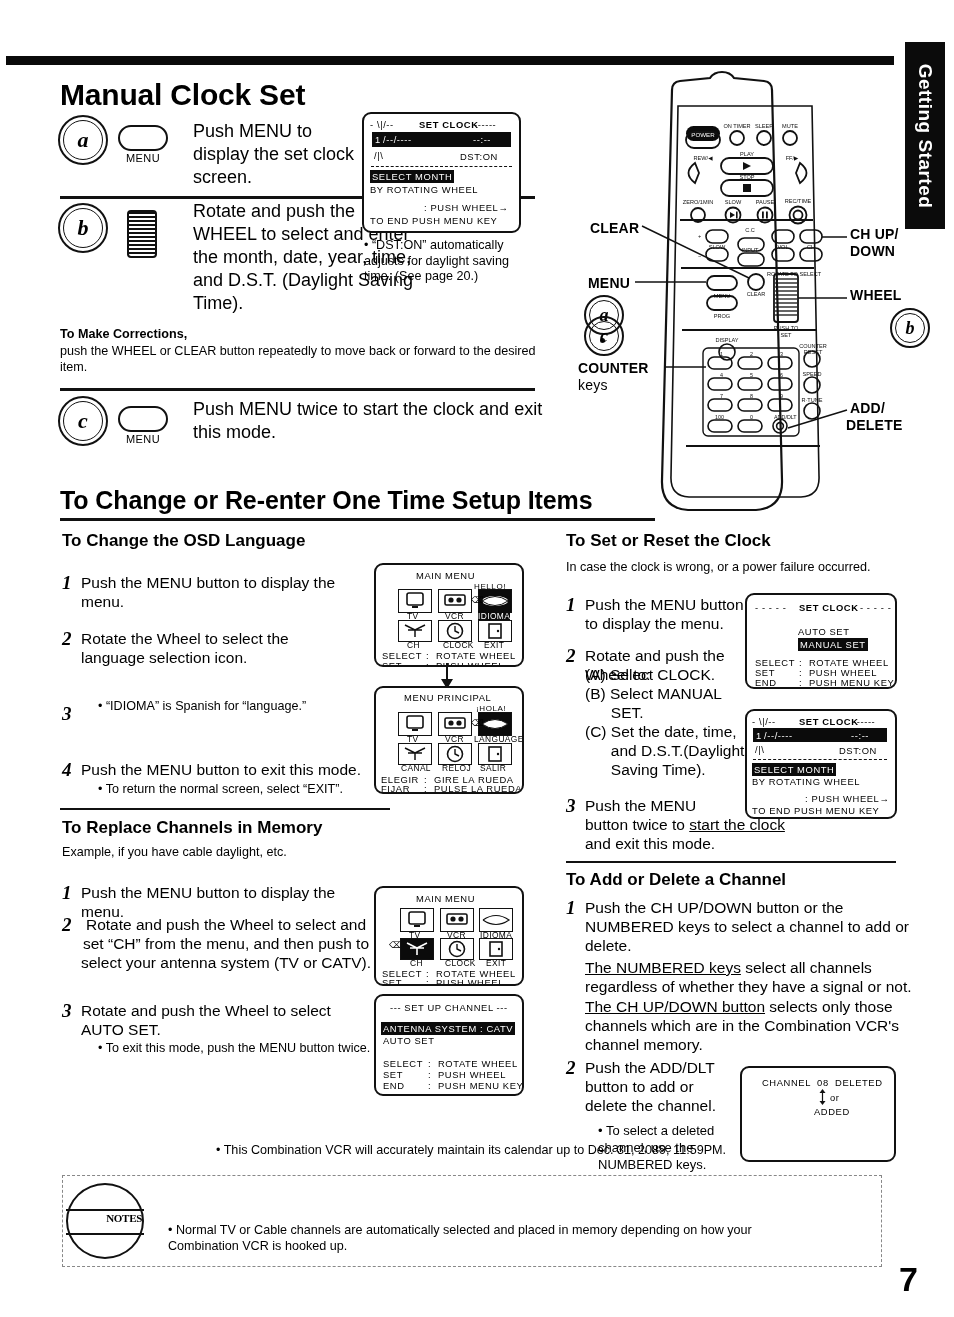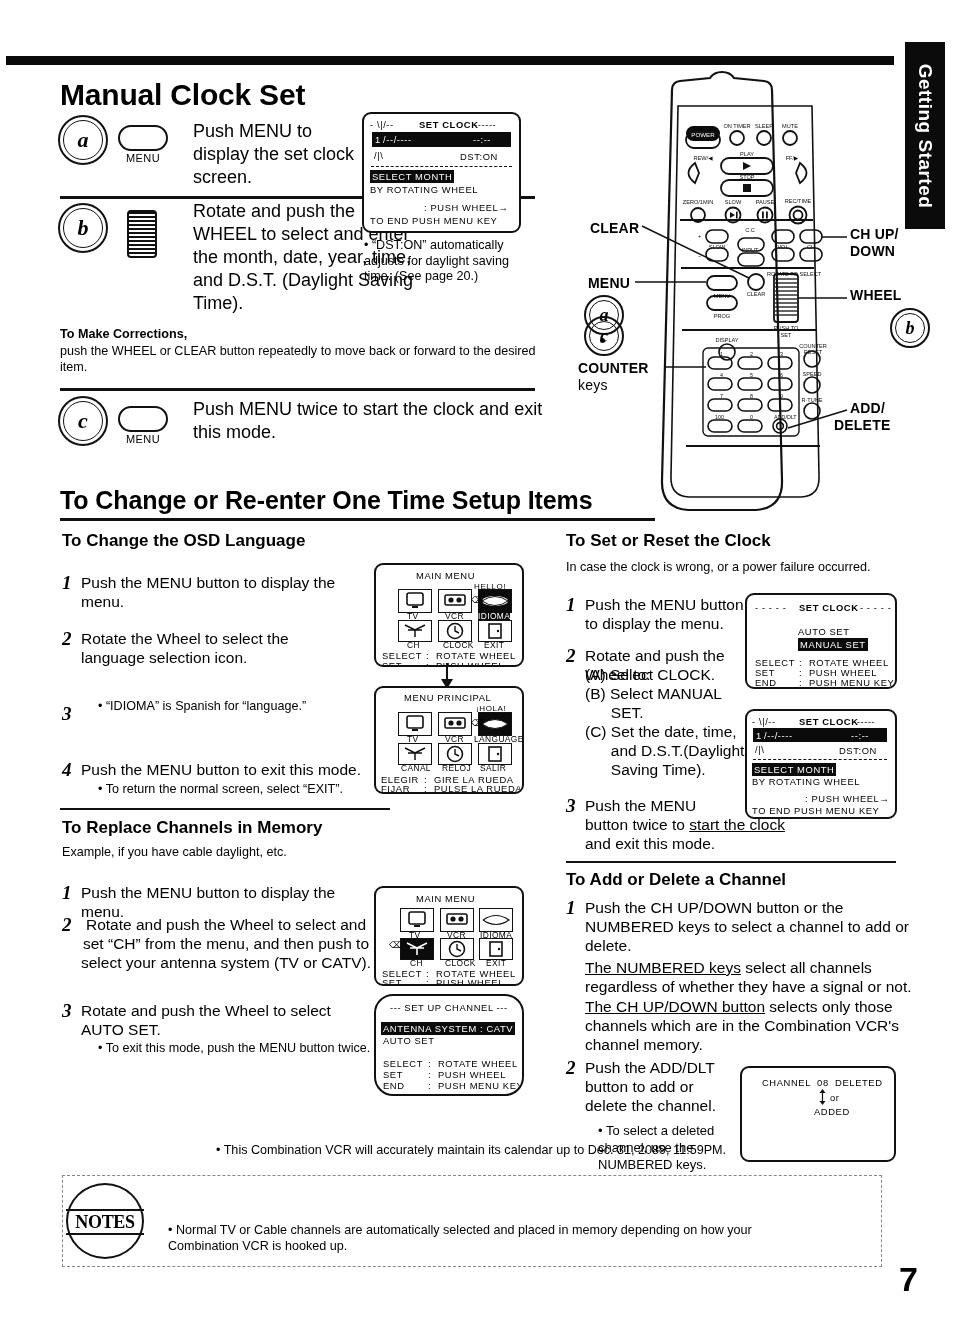--- a/index.html
+++ b/index.html
@@ -60,22 +60,22 @@
   
   .remote-wrap{position:absolute;left:560px;top:60px;width:394px;height:470px;}
   .callout{position:absolute;font-size:14px;letter-spacing:.2px;line-height:17px;}
 
   
   .notesbox{position:absolute;left:62px;top:1175px;width:818px;height:90px;
             border:1px dashed #888;}
   .notesel{position:absolute;left:66px;top:1183px;width:74px;height:72px;
            border:2.4px solid #111;border-radius:50%/50%;}
   .notesel .nb{position:absolute;left:-2px;right:-2px;top:24px;height:22px;border-top:2.2px solid #111;border-bottom:2.2px solid #111;}
-  .notesel .nt{position:absolute;left:0;right:0;top:27px;text-align:center;
-       font-family:"Liberation Serif",serif;font-weight:bold;font-size:18px;letter-spacing:-.3px;}
+  .notesel .nt{position:absolute;left:0;right:0;top:27px;text-align:right;
+       font-family:"Liberation Serif",serif;font-weight:bold;font-size:11px;letter-spacing:-.3px;}
 
   .pagenum{position:absolute;right:36px;bottom:18px;font-weight:bold;font-size:34px;}
 
   .bullet{position:absolute;font-size:12.6px;line-height:16px;}
 </style>
 </head>
 <body>
 
 <div class="page">
 
@@ -279,21 +279,21 @@
 
     
     <div class="callout bold" style="left:30px;top:160px;">CLEAR</div>
     <div class="callout bold" style="left:28px;top:215px;">MENU</div>
     <div class="callout bold" style="left:18px;top:300px;">COUNTER</div>
     <div class="callout" style="left:18px;top:317px;">keys</div>
     <div class="callout bold" style="left:290px;top:166px;">CH UP/</div>
     <div class="callout bold" style="left:290px;top:183px;">DOWN</div>
     <div class="callout bold" style="left:290px;top:227px;">WHEEL</div>
     <div class="callout bold" style="left:290px;top:340px;">ADD/</div>
-    <div class="callout bold" style="left:274px;top:357px;">DELETE</div>
+    <div class="callout bold" style="left:286px;top:357px;">DELETE</div>
 
     
     <svg width="394" height="470" viewBox="0 0 394 470" style="position:absolute;left:0;top:0;pointer-events:none;">
       <g stroke="#111" stroke-width="1.5" fill="none">
         <line x1="82" y1="166" x2="189" y2="218"></line>
         <line x1="75" y1="222" x2="146" y2="222"></line>
         <line x1="104" y1="307" x2="146" y2="307"></line>
         <line x1="262" y1="177" x2="287" y2="177"></line>
         <line x1="238" y1="238" x2="287" y2="238"></line>
         <line x1="228" y1="368" x2="287" y2="350"></line>
@@ -503,21 +503,21 @@
     <div class="mlbl" style="left:69px;top:70px;">CLOCK</div>
     <div class="mlbl" style="left:110px;top:70px;">EXIT</div>
     <div class="line" style="left:6px;top:80px;">SELECT</div>
     <div class="line" style="left:50px;top:80px;">:</div>
     <div class="line" style="left:60px;top:80px;">ROTATE WHEEL</div>
     <div class="line" style="left:6px;top:89px;">SET</div>
     <div class="line" style="left:50px;top:89px;">:</div>
     <div class="line" style="left:60px;top:89px;">PUSH WHEEL</div>
   </div>
 
-  <div class="osd" style="left:374px;top:994px;width:146px;height:98px;border-radius:19px;">
+  <div class="osd" style="left:374px;top:994px;width:146px;height:98px;">
     <div class="line" style="left:14px;top:6px;">--- SET UP CHANNEL ---</div>
     <div class="line inv" style="left:5px;top:26px;padding:1px 2px;">ANTENNA SYSTEM : CATV</div>
     <div class="line" style="left:7px;top:39px;">AUTO SET</div>
     <div class="line" style="left:7px;top:62px;">SELECT</div>
     <div class="line" style="left:52px;top:62px;">:</div>
     <div class="line" style="left:62px;top:62px;">ROTATE WHEEL</div>
     <div class="line" style="left:7px;top:73px;">SET</div>
     <div class="line" style="left:52px;top:73px;">:</div>
     <div class="line" style="left:62px;top:73px;">PUSH WHEEL</div>
     <div class="line" style="left:7px;top:84px;">END</div>

